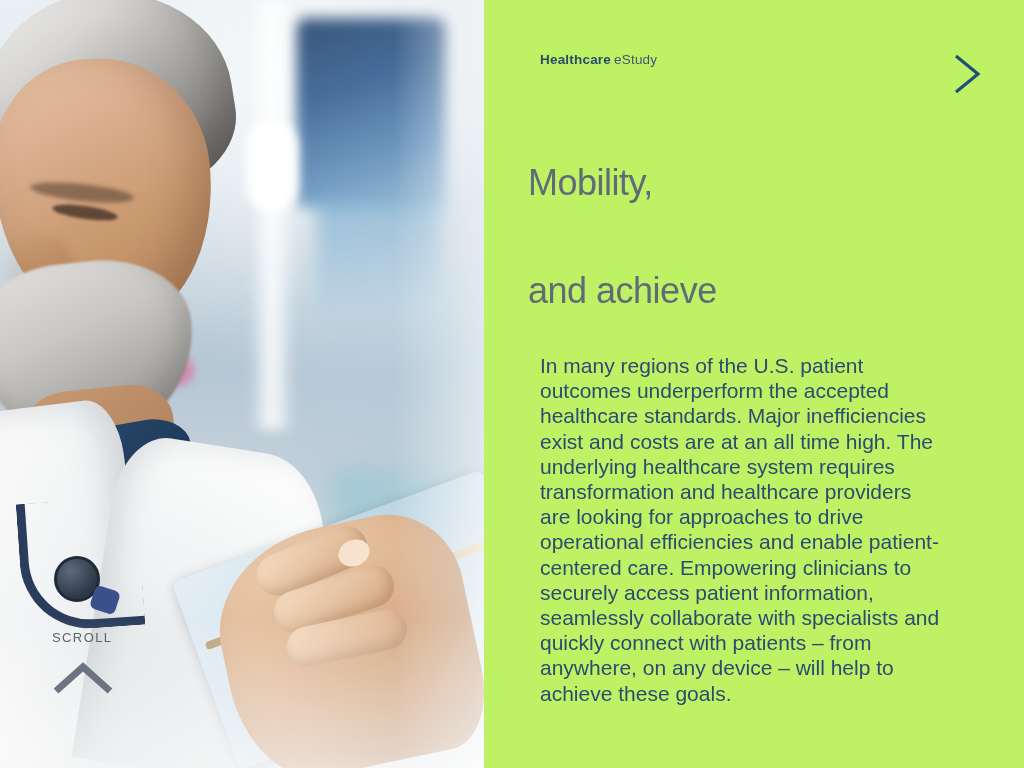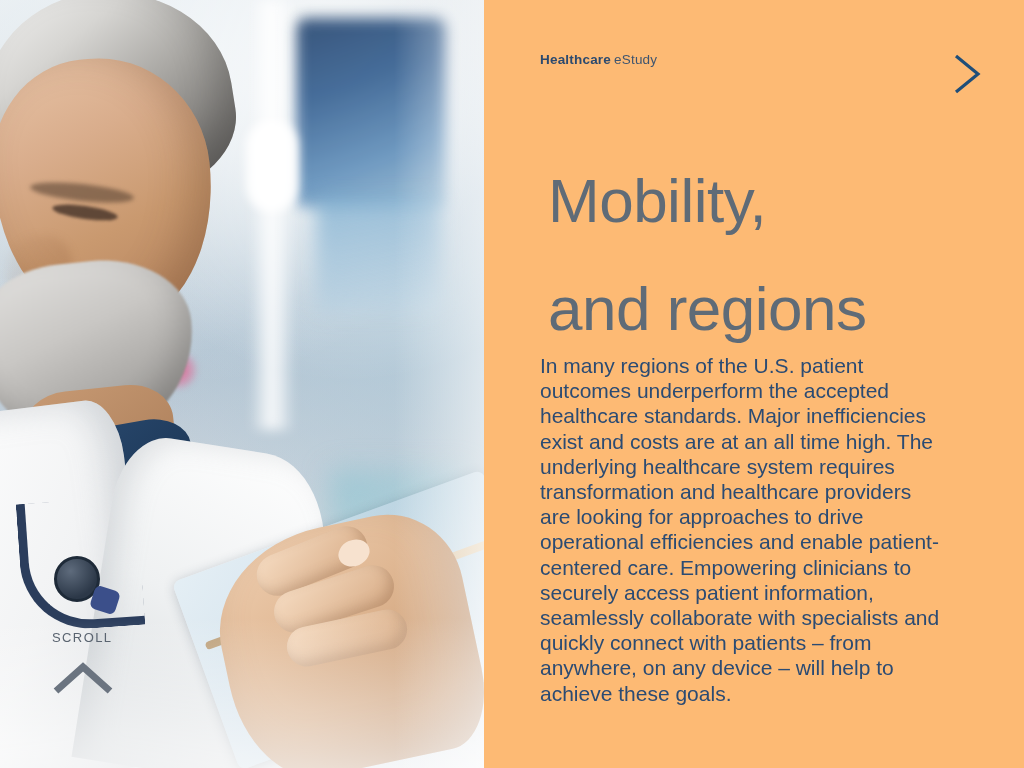--- a/index.html
+++ b/index.html
@@ -363,21 +363,21 @@
     height: 36px;
   }
 
   
   .content {
     position: absolute;
     left: 484px;
     top: 0;
     width: 540px;
     height: 768px;
-    background: #fdba74;
+    background: #bef264;
   }
 
   .eyebrow {
     position: absolute;
     left: 56px;
     top: 52px;
     font-size: 13.5px;
     color: #2c4a6e;
     letter-spacing: 0.2px;
   }
@@ -394,24 +394,24 @@
     position: absolute;
     left: 462px;
     top: 50px;
     width: 42px;
     height: 48px;
     cursor: pointer;
   }
 
   .headline {
     position: absolute;
-    left: 64px;
+    left: 44px;
     top: 132px;
     width: 440px;
-    font-size: 62px;
+    font-size: 36px;
     line-height: 54px;
     font-weight: normal;
     color: #5f6b77;
     letter-spacing: -0.5px;
   }
 
   .body-copy {
     position: absolute;
     left: 56px;
     top: 332px;
@@ -476,20 +476,20 @@
       <span class="strong">Healthcare</span><span class="light">eStudy</span>
     </div>
 
     <svg class="next-arrow" viewBox="0 0 42 48">
       <polyline points="10,6 32,24 10,42" fill="none" stroke="#1f4e79" stroke-width="3.2" stroke-linecap="butt" stroke-linejoin="miter"></polyline>
     </svg>
 
     <h1 class="headline">
       <span>Mobility,</span><br>
       <br>
-      <span>and regions</span>
+      <span>and achieve</span>
     </h1>
 
     <p class="body-copy">In many regions of the U.S. patient outcomes underperform the accepted healthcare standards. Major inefficiencies exist and costs are at an all time high. The underlying healthcare system requires transformation and healthcare providers are looking for approaches to drive operational efficiencies and enable patient-centered care. Empowering clinicians to securely access patient information, seamlessly collaborate with specialists and quickly connect with patients – from anywhere, on any device – will help to achieve these goals.</p>
 
   </div>
 
 </div>
 
 </body></html>

